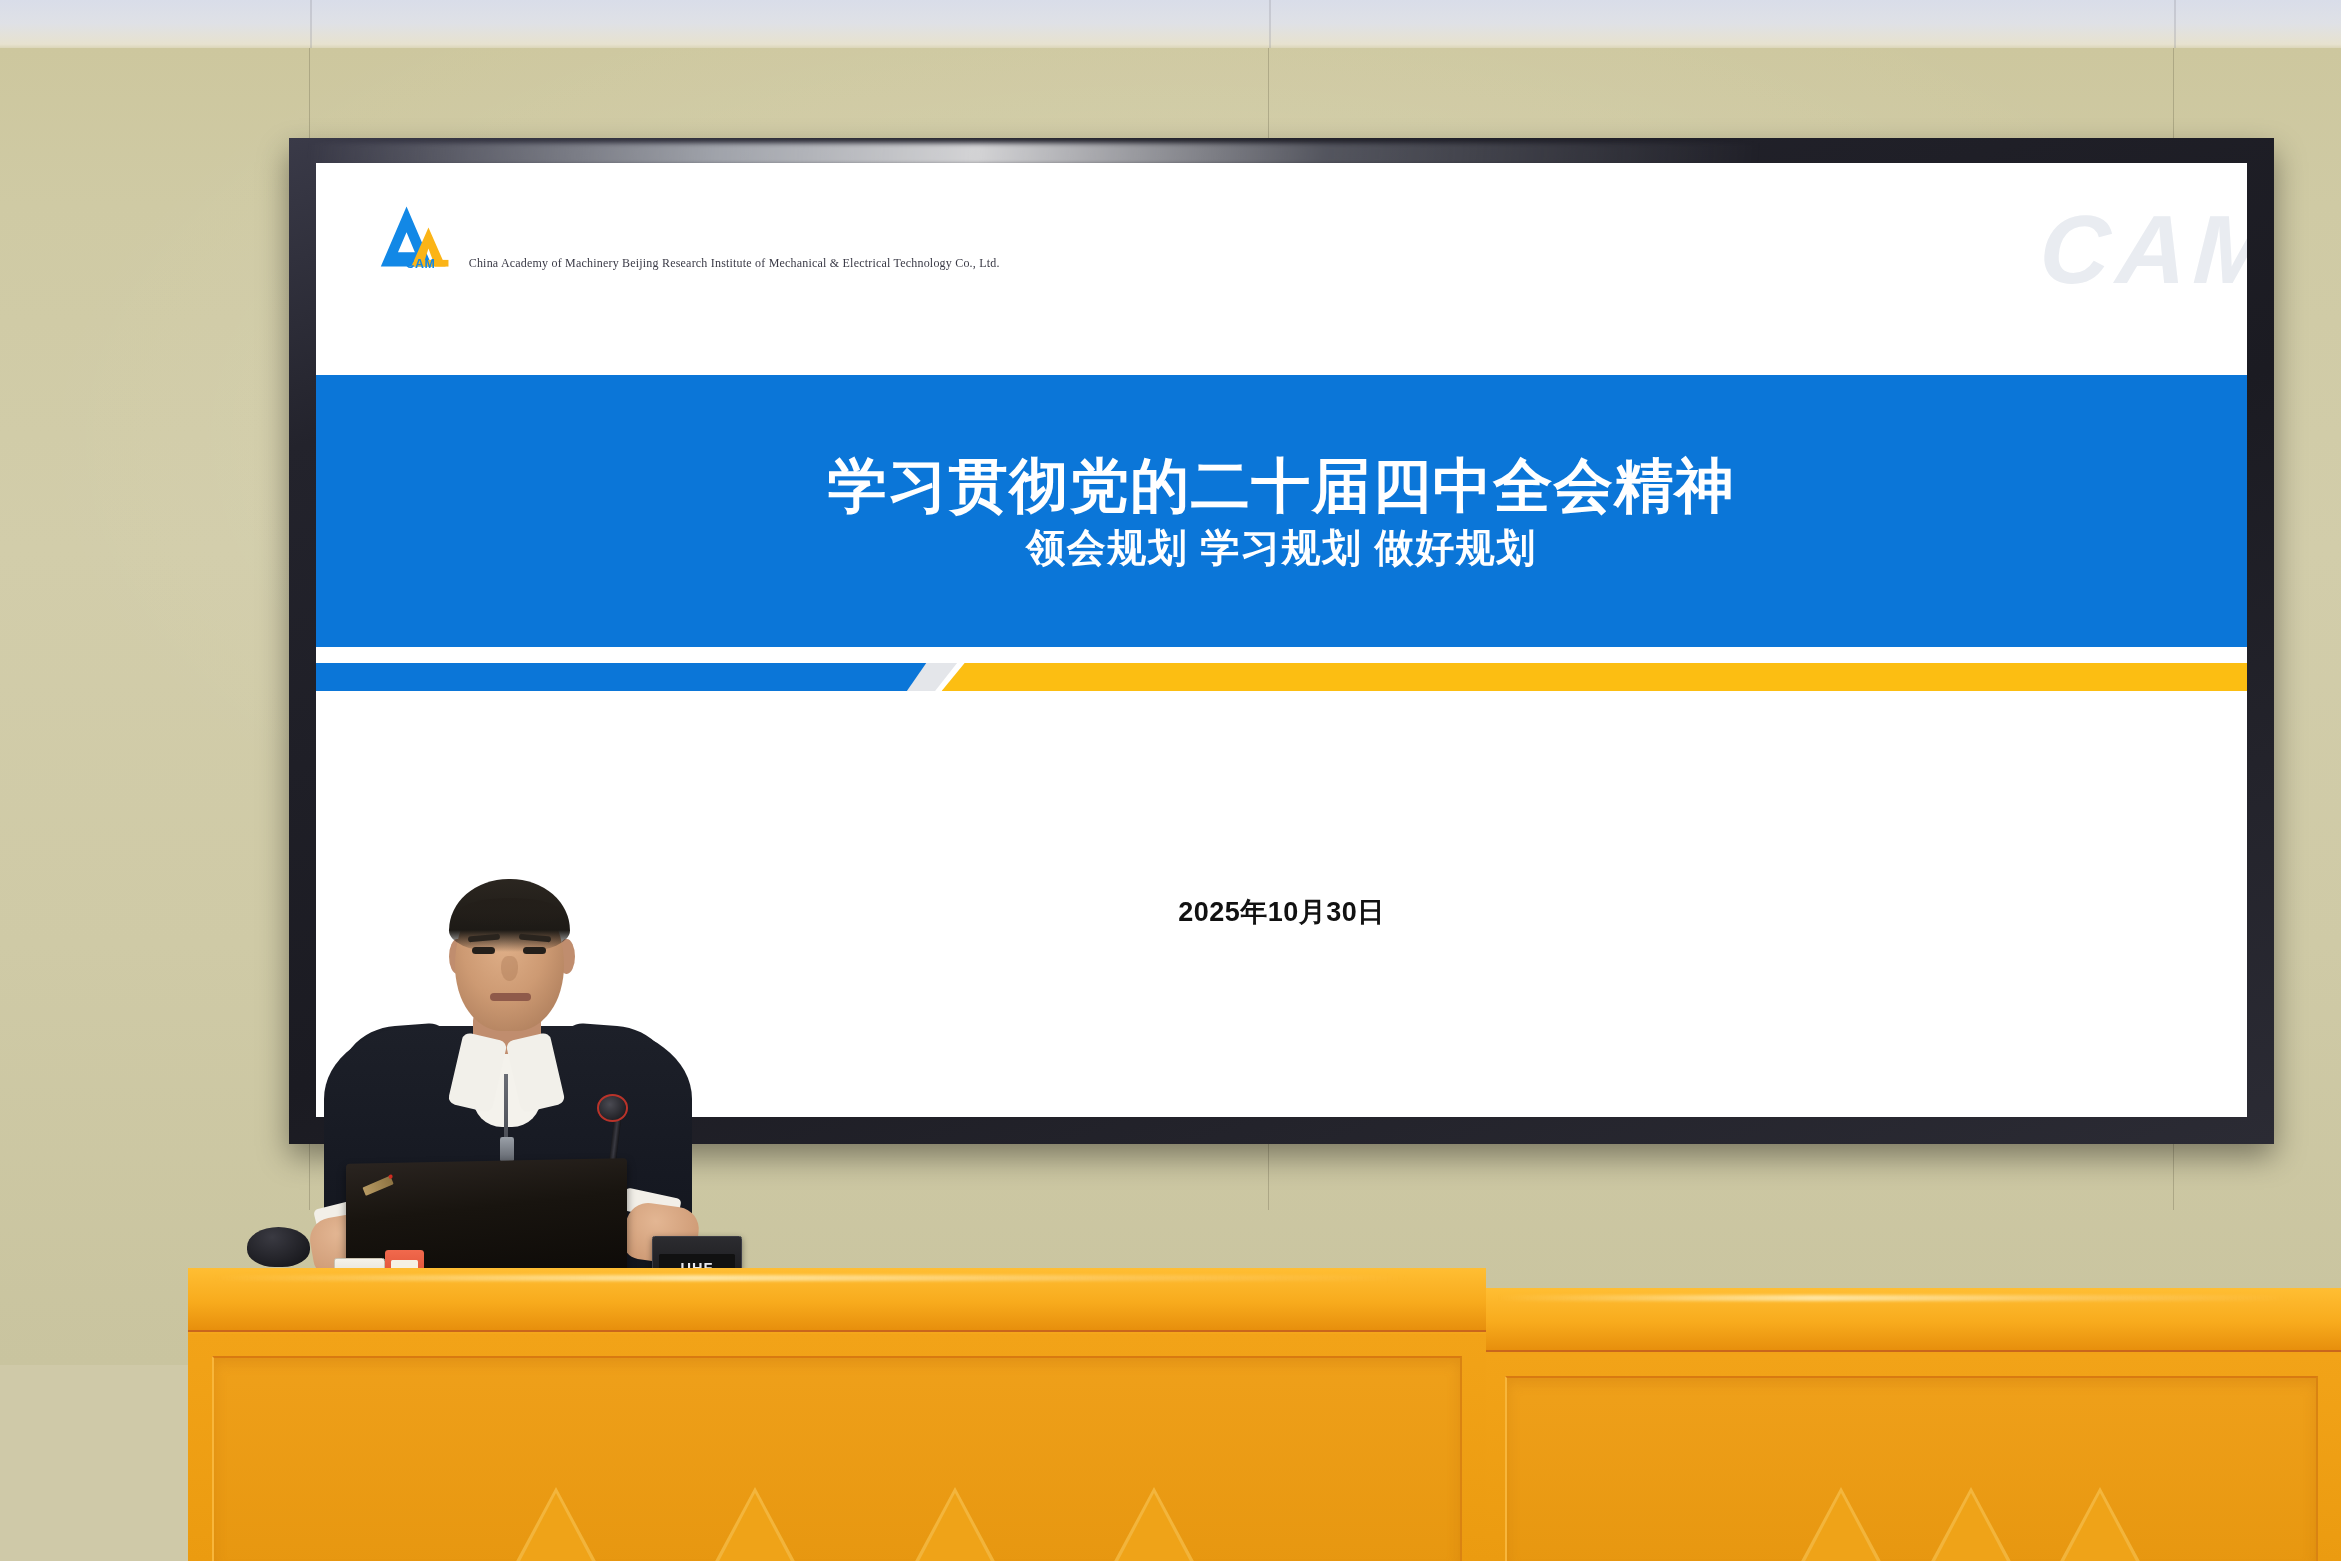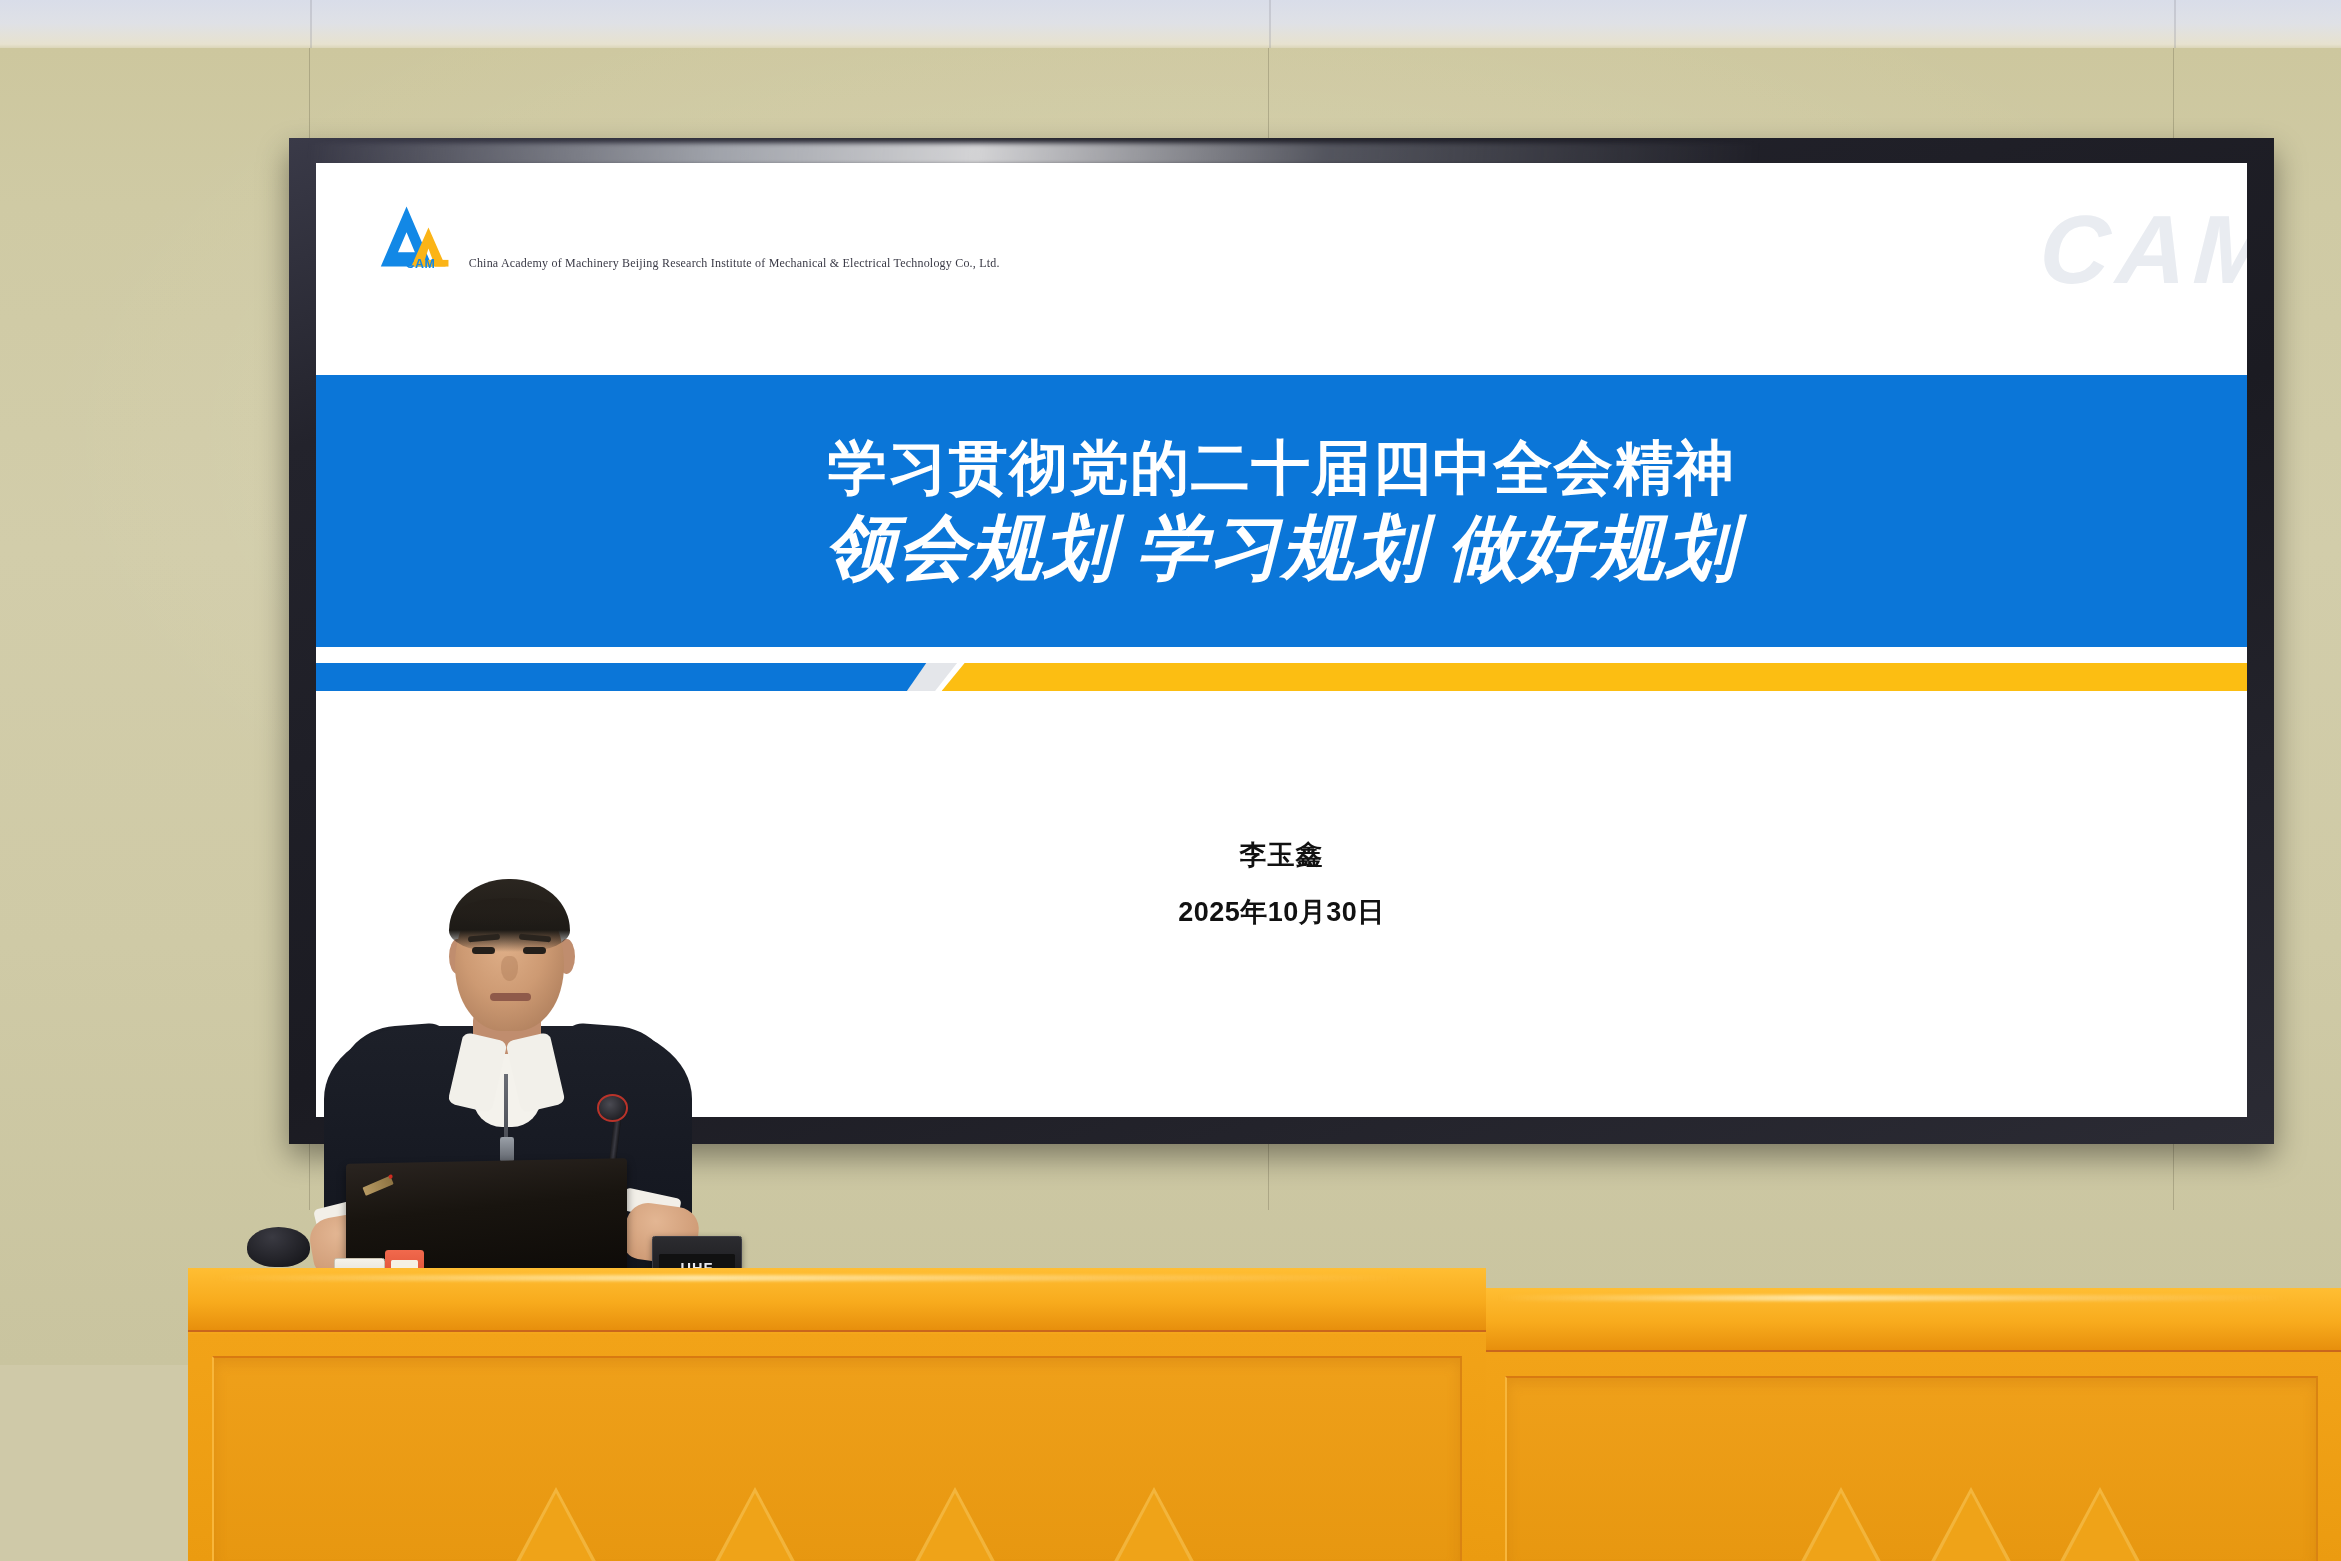--- a/index.html
+++ b/index.html
@@ -91,21 +91,21 @@
     position:absolute; left:0; right:0; top:212px; height:272px;
     background:#0b76d8;
     display:flex; flex-direction:column; align-items:center; justify-content:center;
     gap:6.8px;
   }
   .band-l1, .band-l2 {
     color:#fff; font-weight:700; line-height:1.12; white-space:nowrap;
     text-align:center;
   }
   .band-l1 { font-size:59px; letter-spacing:1.5px; }
-  .band-l2 { font-size:71px; letter-spacing:1.5px;font-style:italic; }
+  .band-l2 { font-size:39px; letter-spacing:1.5px; }
 
   
   .stripe-wrap { position:absolute; left:0; right:0; top:500px; height:28px; }
   .stripe-blue {
     position:absolute; left:0; top:0; height:28px; width:32%;
     background:#0b76d8;
     clip-path:polygon(0 0, 100% 0, calc(100% - 26px) 100%, 0 100%);
   }
   .stripe-gray {
     position:absolute; left:30.6%; top:0; height:28px; width:2.6%;
@@ -389,21 +389,20 @@
         <div class="band-l1">学习贯彻党的二十届四中全会精神</div>
         <div class="band-l2">领会规划  学习规划  做好规划</div>
       </div>
 
       <div class="stripe-wrap">
         <div class="stripe-blue"></div>
         <div class="stripe-gray"></div>
         <div class="stripe-yellow"></div>
       </div>
 
-      <div class="presenter">李玉鑫</div>
       <div class="slide-date">2025年10月30日</div>
     </div>
   </div>
 
   <div class="person">
     <div class="jacket-l"></div>
     <div class="jacket-r"></div>
     <div class="torso"></div>
     <div class="neck"></div>
     <div class="shirt"></div>

